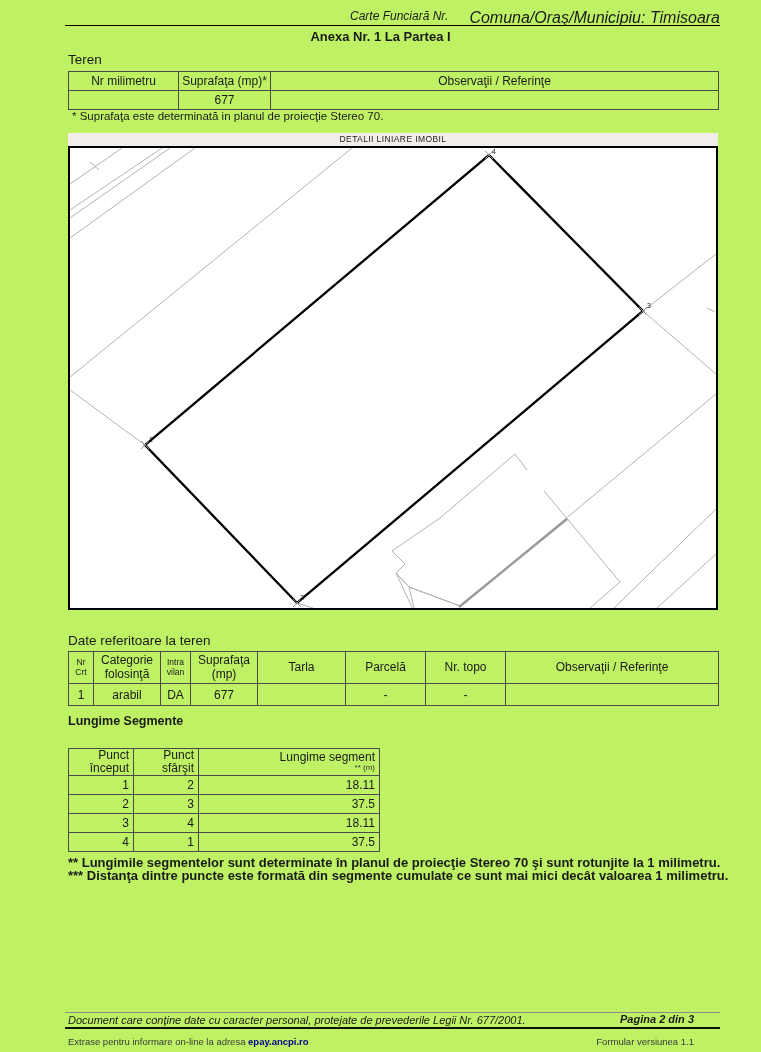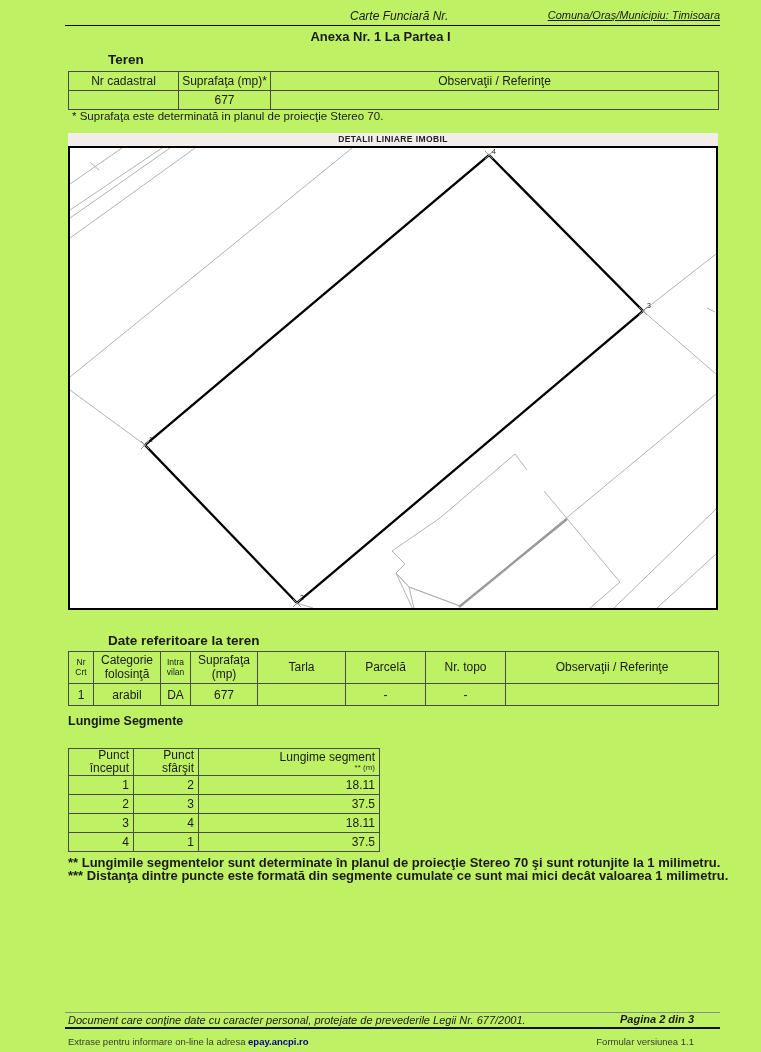--- a/index.html
+++ b/index.html
@@ -5,33 +5,33 @@
   html,body{margin:0;padding:0;background:#e8e8e8;}
   .page{
     position:relative;width:761px;height:1052px;background:#bef264;
     font-family:"Liberation Sans","DejaVu Sans",sans-serif;color:#1a1a1a;
     overflow:hidden;margin:0 auto;
   }
   .abs{position:absolute;}
   .bold{font-weight:bold;}
   
   .hdr-left{left:350px;top:9px;font-size:12px;font-style:italic;}
-  .hdr-right{right:41px;top:9px;font-size:11px;font-style:italic;text-decoration:underline;}
+  .hdr-right{right:41px;top:9px;font-size:16px;font-style:italic;}
   .hdr-rule{left:65px;right:41px;top:25px;border-top:1.6px solid #000;height:0;}
   .doc-title{left:0;top:29px;width:100%;text-align:center;font-size:13px;font-weight:bold;}
-  .sec-h{font-size:13.5px;font-weight:bold;margin-left:40px;}
+  .sec-h{font-size:13.5px;font-weight:normal;}
   
   table{border-collapse:collapse;table-layout:fixed;}
   th,td{border:1px solid #4a4a4a;font-weight:normal;padding:0 3px;overflow:hidden;white-space:nowrap;}
   .tbl1{left:68px;top:71px;width:650px;}
   .tbl1 th,.tbl1 td{height:18px;font-size:12px;text-align:center;}
   .note{font-size:11.5px;}
   
   .map-bar{left:68px;top:133px;width:650px;height:13px;background:#f2eceb;
-           text-align:center;font-size:8.5px;font-weight:bold;letter-spacing:.4px;
+           text-align:center;font-size:8.5px;font-weight:normal;letter-spacing:.4px;
            line-height:13px;color:#222;box-sizing:border-box;}
   .map-box{left:68px;top:146px;width:650px;height:464px;border:2px solid #000;box-sizing:border-box;background:#fff;}
   .map-box svg{display:block;width:100%;height:100%;}
   
   .tbl2{left:68px;top:651px;width:650px;padding-left:8px;}
   .tbl2 th{height:15px;font-size:12px;text-align:center;line-height:1.1;}
   .tbl2 td{height:21px;font-size:12px;text-align:center;}
   .small-hdr{font-size:8.5px;line-height:1.15;}
   .hdr2line{font-size:12px;line-height:1.15;}
   
@@ -63,21 +63,21 @@
   <div class="abs sec-h" style="left:68px;top:52px;">Teren</div>
 
   <table class="abs tbl1">
     <colgroup>
         <col style="width:110px">
         <col style="width:92px">
         <col style="width:448px">
       </colgroup>
     <tbody>
         <tr>
-      <th>Nr cadastral</th>
+      <th>Nr milimetru</th>
       <th>Suprafaţa (mp)*</th>
       <th>Observaţii / Referinţe</th>
     </tr>
     <tr>
       <td></td>
       <td>677</td>
       <td></td>
     </tr>
   </tbody>
     </table>

